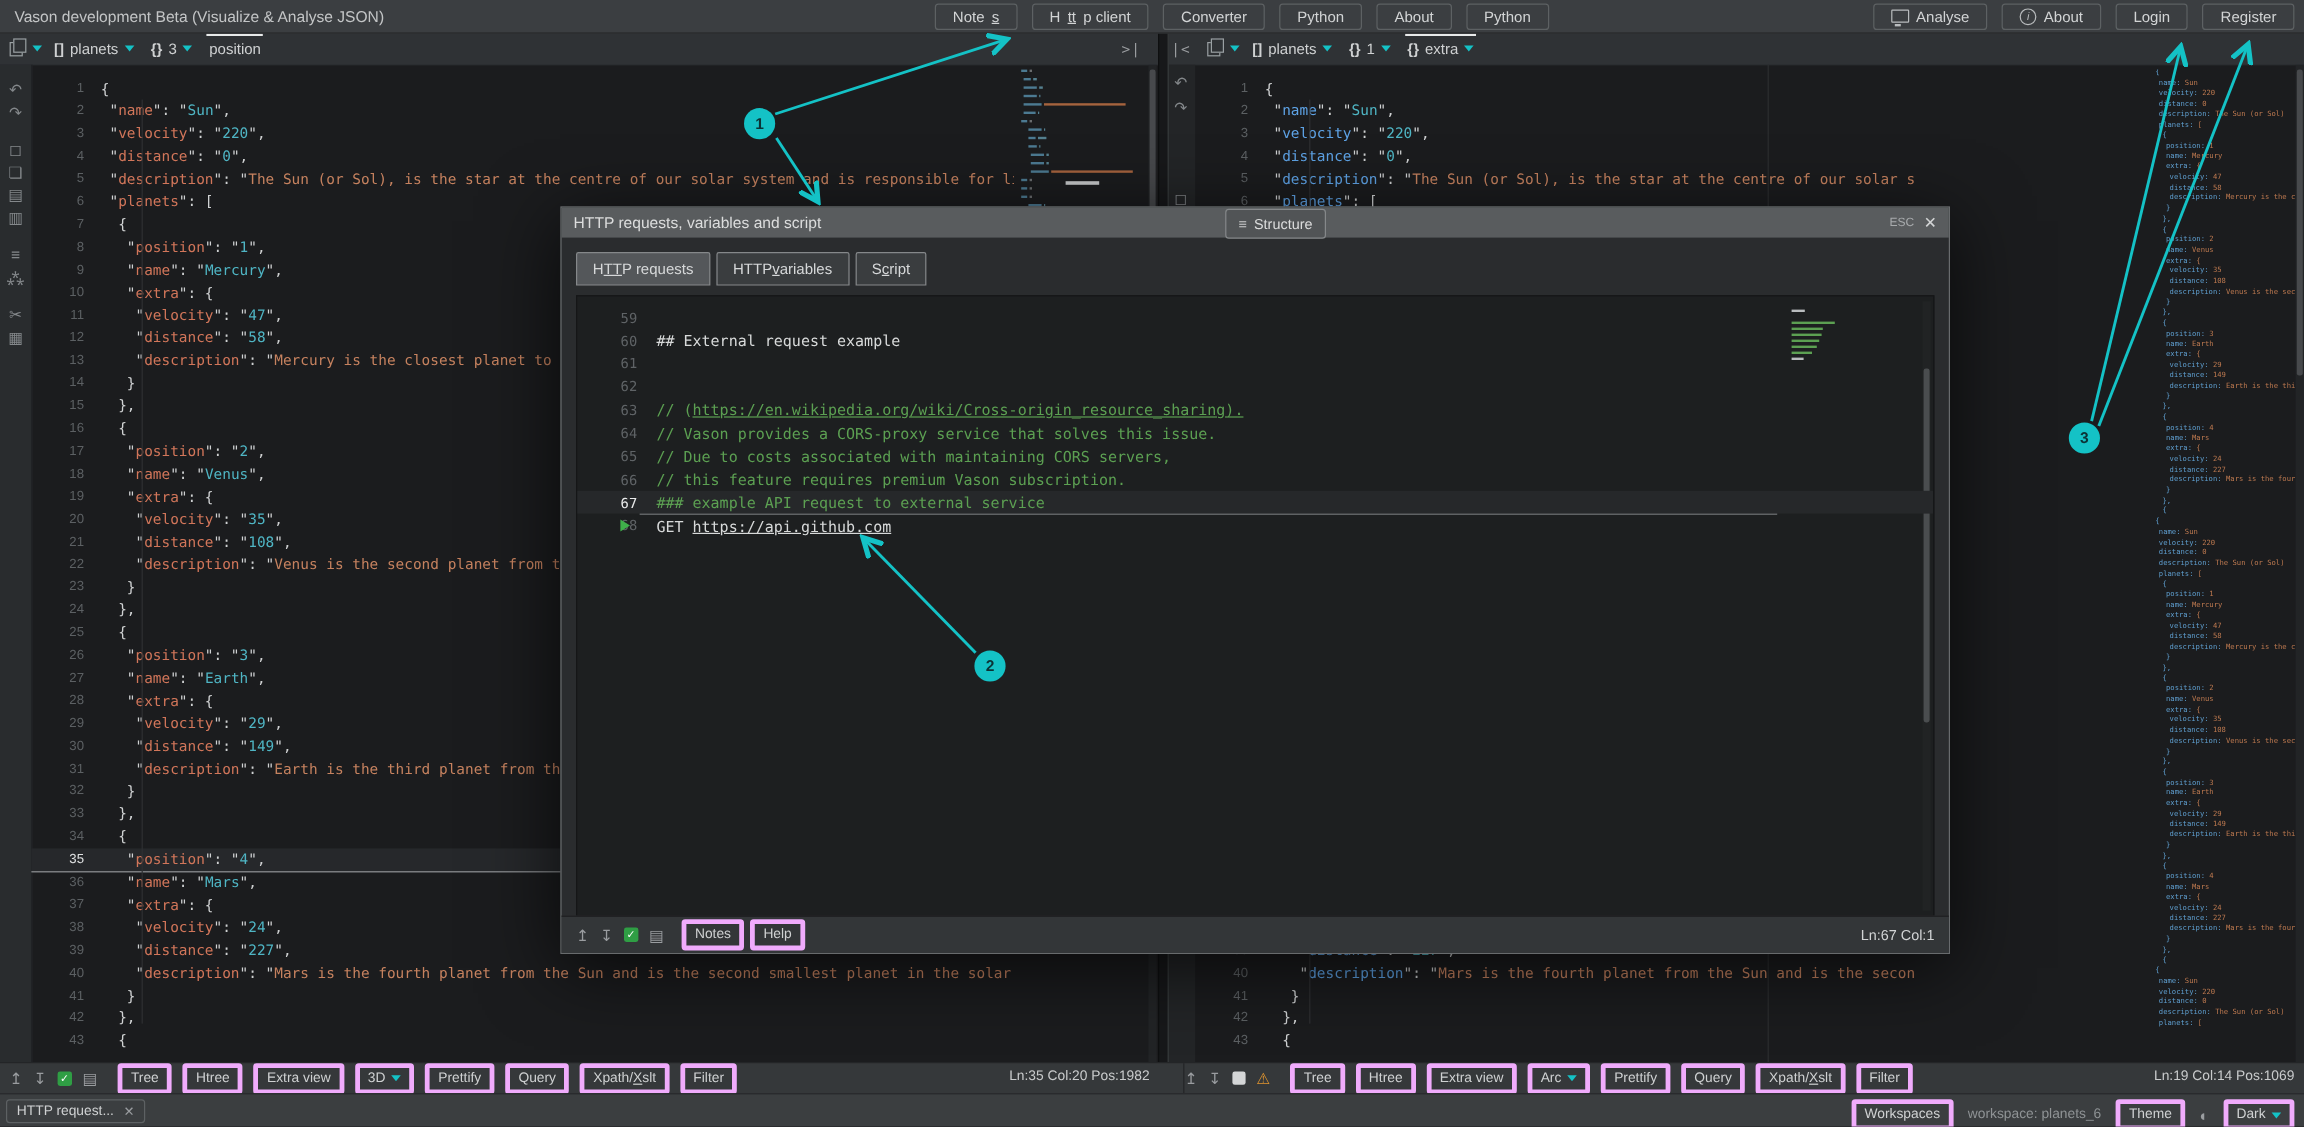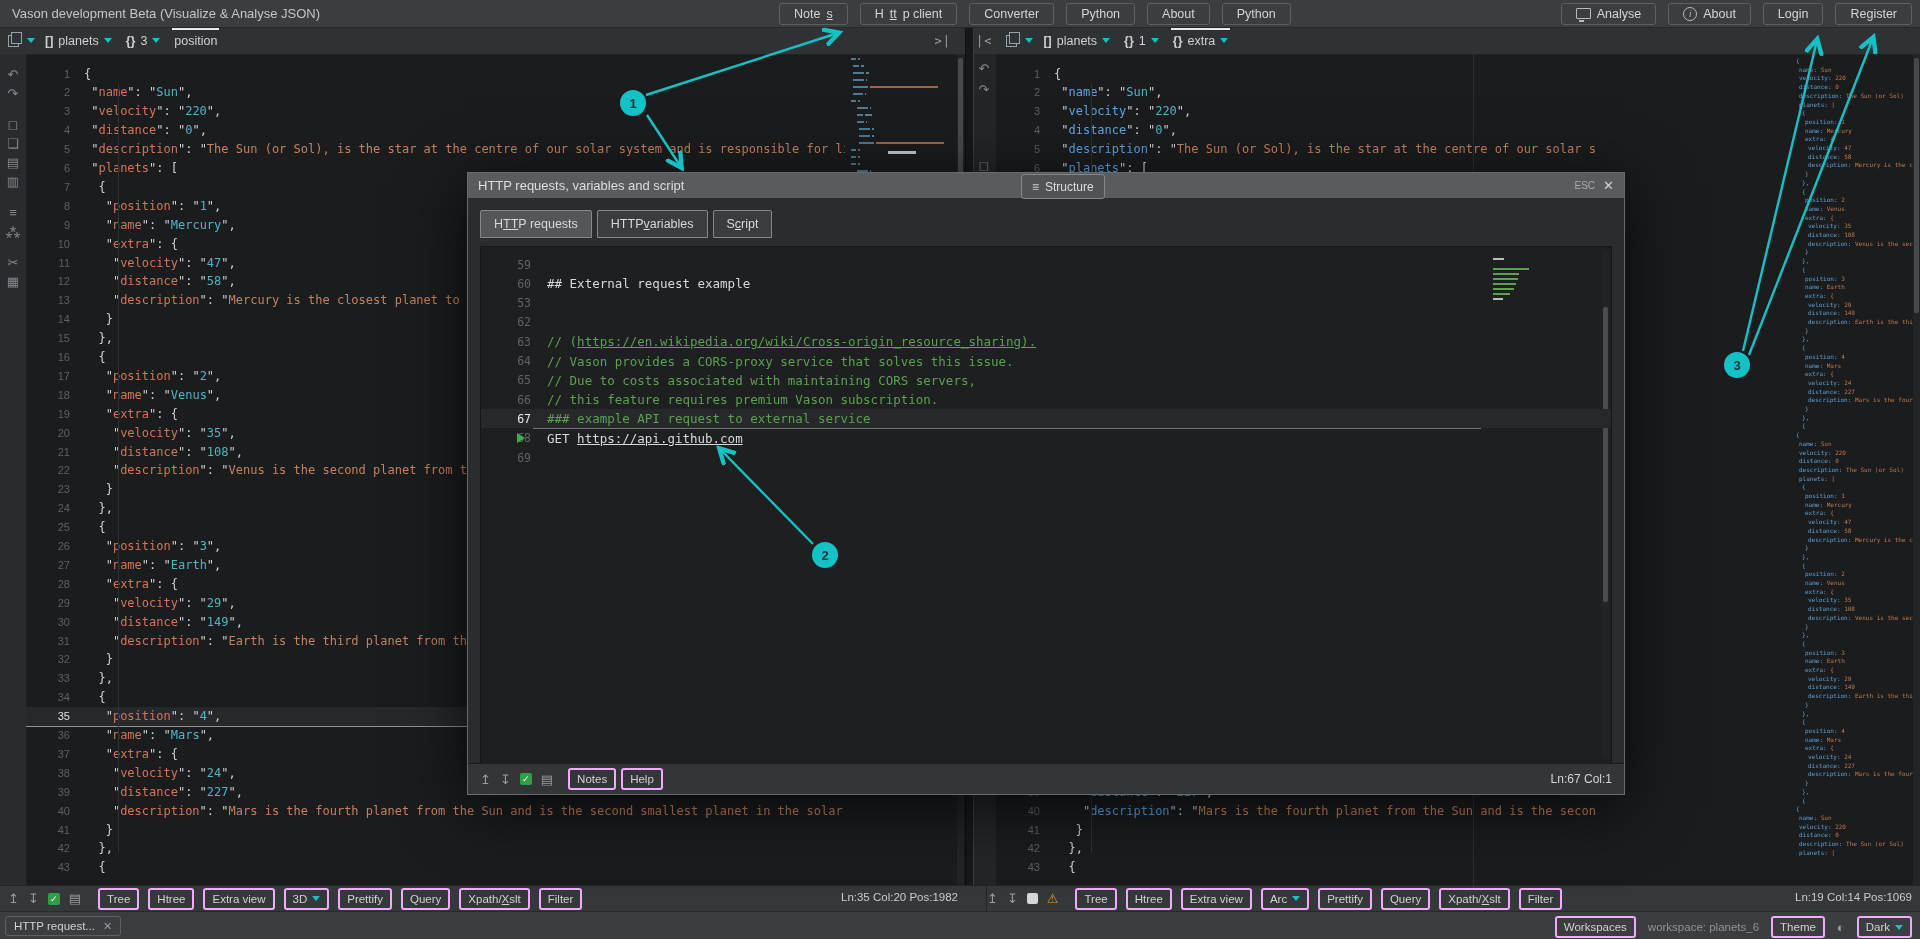--- a/index.html
+++ b/index.html
@@ -43,21 +43,21 @@
   .vscroll{position:absolute;top:0;bottom:0;width:7px;background:#222426;}
   .vscroll .thumb{position:absolute;left:1px;width:5px;background:#47494c;border-radius:2px;}
   .ruler{position:absolute;top:0;bottom:0;width:1px;background:#2c2e30;}
   .treestrip{position:absolute;font-family:"DejaVu Sans Mono",monospace;font-size:6px;line-height:1;overflow:hidden;}
   .treestrip .trow{position:absolute;white-space:pre;}
   .treestrip .tk{color:#5f9fd0;} .treestrip .tv{color:#bf7a50;}
   
   .toolrow{position:absolute;left:0;top:885px;width:1920px;height:25px;background:#35383a;border-top:1px solid #232527;z-index:4;}
   .toolsec{position:absolute;top:0;bottom:0;display:flex;align-items:center;gap:9px;font-size:11.5px;}
   .tool-ico{color:#9a9da0;font-size:13px;cursor:pointer;line-height:1;}
-  .sbtn{height:18px;padding:0 7px;border:2px solid #f0abfc;border-radius:3px;color:#cfd1d2;font-size:11.5px;display:inline-flex;align-items:center;gap:5px;cursor:pointer;white-space:nowrap;}
+  .sbtn{height:18px;padding:0 7px;border:4px solid #f0abfc;border-radius:3px;color:#cfd1d2;font-size:11.5px;display:inline-flex;align-items:center;gap:5px;cursor:pointer;white-space:nowrap;}
   .sbtn u{text-decoration:underline;}
   .greencheck{width:12px;height:12px;background:#2f9e44;border-radius:2px;color:#fff;font-size:9px;display:inline-flex;align-items:center;justify-content:center;cursor:pointer;}
   .whitesq{width:11px;height:11px;background:#d4d6d7;border-radius:2px;display:inline-block;cursor:pointer;}
   .warn{color:#e0952f;font-size:13px;cursor:pointer;}
   .statuspos{position:absolute;color:#c9cbcc;font-size:11.5px;top:5px;}
   .statusbar{position:absolute;left:0;top:911px;width:1920px;height:28px;background:#3b3e40;border-top:1px solid #27292b;z-index:4;}
   .stab{position:absolute;left:5px;top:4px;height:18px;border:1px solid #5d6163;border-radius:3px;display:flex;align-items:center;gap:8px;padding:0 8px;font-size:11.5px;color:#cfd1d2;cursor:pointer;}
   .stab .x{color:#9a9da0;font-size:11px;}
   .sb-right{position:absolute;right:8px;top:4px;display:flex;align-items:center;gap:12px;font-size:11.5px;}
   .sb-text{color:#8f9395;}
@@ -818,21 +818,21 @@
         </div>
     <div class="mrow2" style="top: 8px;">
           <span class="ln">59</span>
           <span class="txt"><span class="m-plain"></span></span>
         </div>
         <div class="mrow2" style="top: 27.3px;">
           <span class="ln">60</span>
           <span class="txt"><span class="m-plain">## External request example</span></span>
         </div>
         <div class="mrow2" style="top: 46.6px;">
-          <span class="ln">53</span>
+          <span class="ln">61</span>
           <span class="txt"><span class="m-plain"></span></span>
         </div>
         <div class="mrow2" style="top: 65.9px;">
           <span class="ln">62</span>
         </div>
         <div class="mrow2" style="top: 85.2px;">
           <span class="ln">63</span>
           <span class="txt"><span class="m-comment">// (</span><span class="m-comment m-url">https://en.wikipedia.org/wiki/Cross-origin_resource_sharing).</span><span class="m-comment"></span></span>
         </div>
         <div class="mrow2" style="top: 104.5px;">
@@ -849,24 +849,20 @@
         </div>
         <div class="mrow2 cur" style="top: 162.4px;">
           <span class="ln">67</span>
           <span class="txt"><span class="m-comment">### example API request to external service</span></span>
         </div>
         <div class="mrow2" style="top: 181.7px;">
           <span class="ln">68</span>
           <span class="txt"><span class="m-plain">GET </span><span class="m-plain m-url">https://api.github.com</span><span class="m-plain"></span></span>
         </div>
         <div class="playarrow" style="top: 185.7px;"></div>
-        <div class="mrow2" style="top: 201px;">
-          <span class="ln">69</span>
-          <span class="txt"><span class="m-plain"></span></span>
-        </div>
       </div>
     <div class="m-footer">
       <span class="tool-ico">↥</span>
       <span class="tool-ico">↧</span>
       <span class="greencheck">✓</span>
       <span class="tool-ico">▤</span>
       <span id="m-footer-btns" style="display:flex;gap:5px;margin-left:6px;">
           <span class="sbtn">Notes</span>
           <span class="sbtn">Help</span>
         </span>

